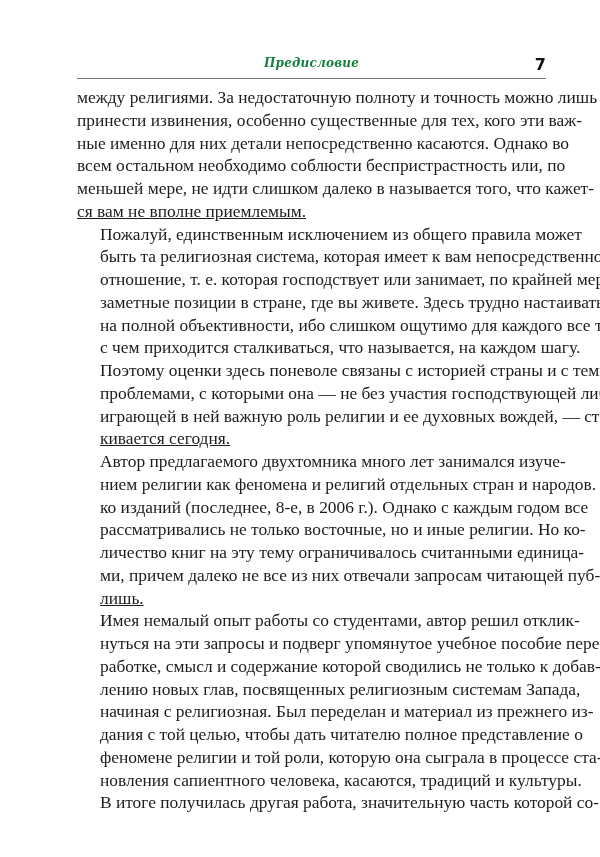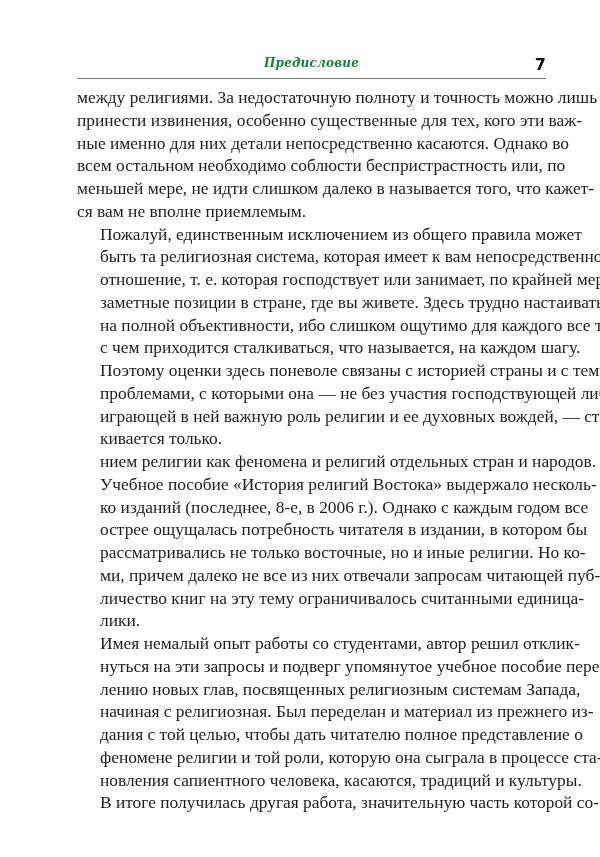--- a/index.html
+++ b/index.html
@@ -21,21 +21,21 @@
     }
     .body-text {
       position: absolute; top: 86px; left: 0; width: 469px;
       font-family: "Liberation Serif", serif; font-size: 17.4px;
       line-height: 22.75px; color: #1c1c1c; text-align: justify;
       hyphens: manual;
     }
     .body-text p { margin: 0; }
     .body-text p.indent { text-indent: 23px; }
     .line { display: block; text-align: justify; text-align-last: justify; white-space: nowrap; }
-    .line.last { text-align-last: left; }
+    .line.last { text-align-last: left; text-decoration: underline; }
   </style>
 </head>
 <body>
 
 <div class="page">
   <div class="running-head">
     <span class="running-title">Предисловие</span>
     <span class="page-number">7</span>
   </div>
 
@@ -51,35 +51,35 @@
     <p class="indent">
       <span class="line">Пожалуй, единственным исключением из общего правила может</span>
       <span class="line">быть та религиозная система, которая имеет к вам непосредственное</span>
       <span class="line">отношение, т. е. которая господствует или занимает, по крайней мере,</span>
       <span class="line">заметные позиции в стране, где вы живете. Здесь трудно настаивать</span>
       <span class="line">на полной объективности, ибо слишком ощутимо для каждого все то,</span>
       <span class="line">с чем приходится сталкиваться, что называется, на каждом шагу.</span>
       <span class="line">Поэтому оценки здесь поневоле связаны с историей страны и с теми</span>
       <span class="line">проблемами, с которыми она — не без участия господствующей либо</span>
       <span class="line">играющей в ней важную роль религии и ее духовных вождей, — стал-</span>
-      <span class="line last">кивается только.</span>
+      <span class="line last">кивается сегодня.</span>
     </p>
     <p class="indent">
+      <span class="line">Автор предлагаемого двухтомника много лет занимался изуче-</span>
       <span class="line">нием религии как феномена и религий отдельных стран и народов.</span>
-      <span class="line">Учебное пособие «История религий Востока» выдержало несколь-</span>
       <span class="line">ко изданий (последнее, 8-е, в 2006 г.). Однако с каждым годом все</span>
-      <span class="line">острее ощущалась потребность читателя в издании, в котором бы</span>
       <span class="line">рассматривались не только восточные, но и иные религии. Но ко-</span>
+      <span class="line">личество книг на эту тему ограничивалось считанными единица-</span>
       <span class="line">ми, причем далеко не все из них отвечали запросам читающей пуб-</span>
-      <span class="line">личество книг на эту тему ограничивалось считанными единица-</span>
-      <span class="line last">лики.</span>
+      <span class="line last">лишь.</span>
     </p>
     <p class="indent">
       <span class="line">Имея немалый опыт работы со студентами, автор решил отклик-</span>
       <span class="line">нуться на эти запросы и подверг упомянутое учебное пособие пере-</span>
+      <span class="line">работке, смысл и содержание которой сводились не только к добав-</span>
       <span class="line">лению новых глав, посвященных религиозным системам Запада,</span>
       <span class="line">начиная с религиозная. Был переделан и материал из прежнего из-</span>
       <span class="line">дания с той целью, чтобы дать читателю полное представление о</span>
       <span class="line">феномене религии и той роли, которую она сыграла в процессе ста-</span>
       <span class="line">новления сапиентного человека, касаются, традиций и культуры.</span>
       <span class="line">В итоге получилась другая работа, значительную часть которой со-</span>
 
     </p>
 
   </div>

